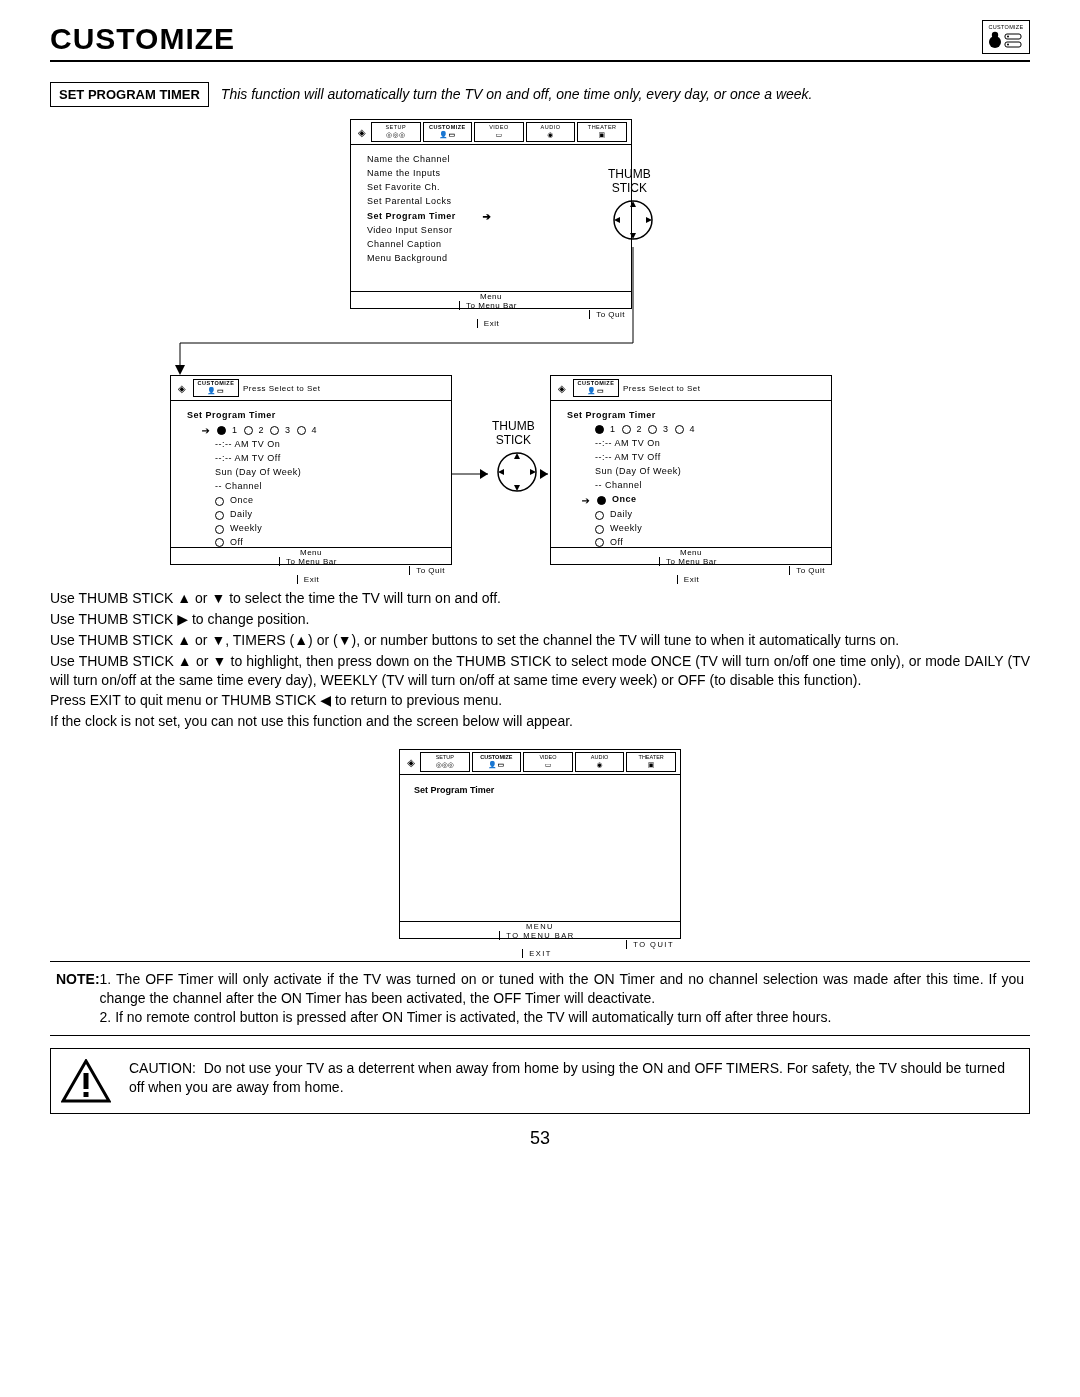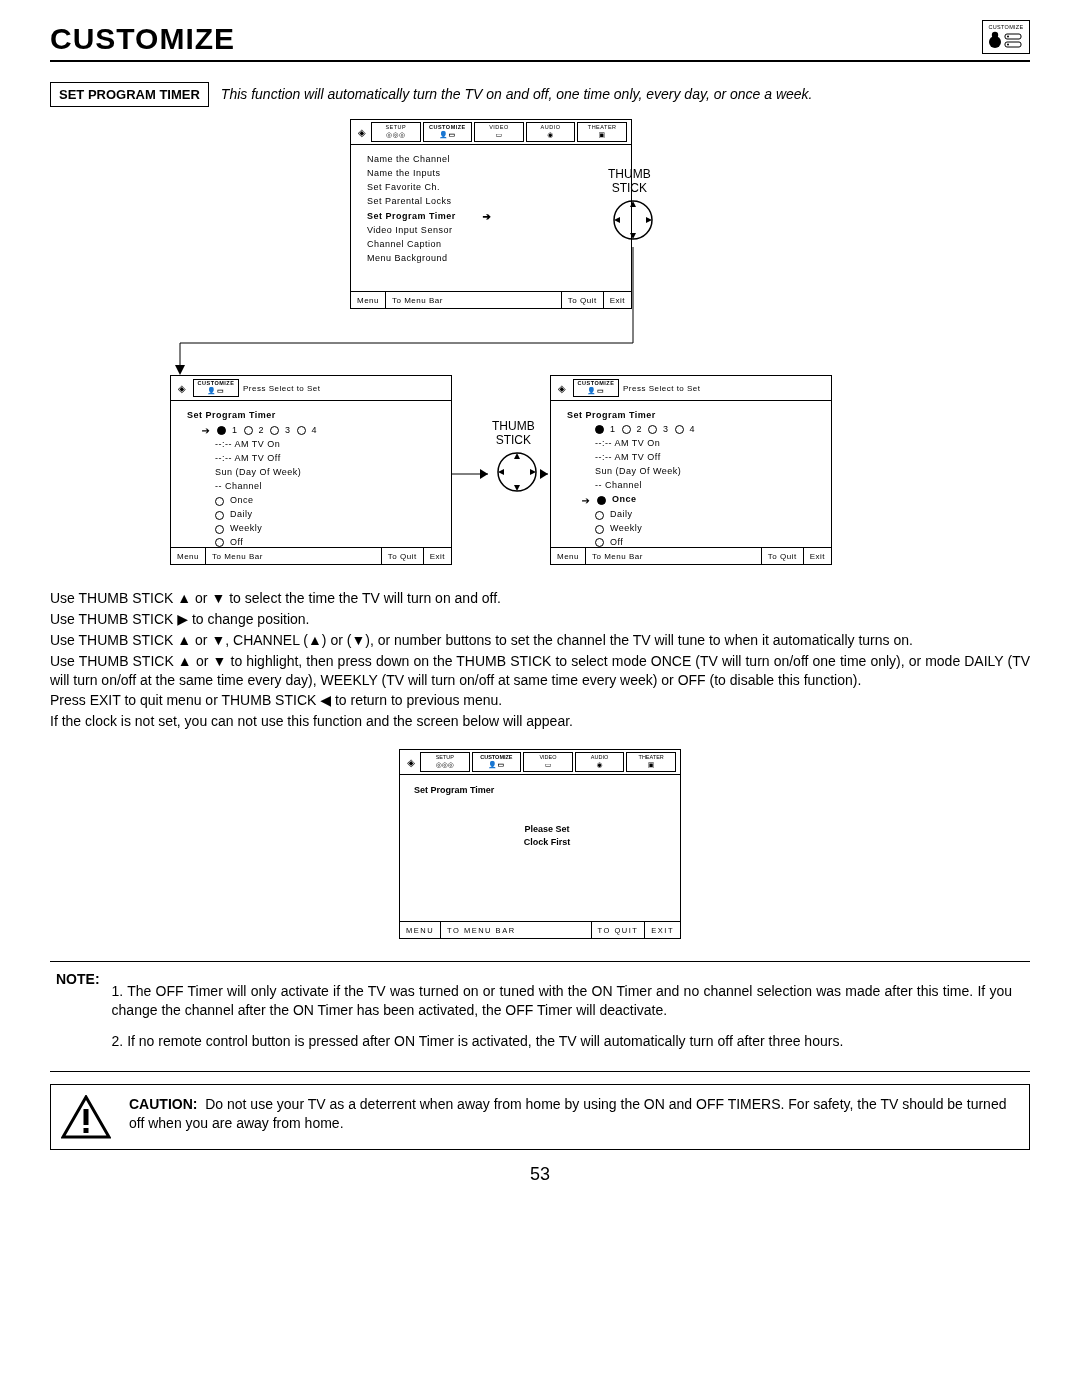--- a/index.html
+++ b/index.html
@@ -127,20 +127,21 @@
   .bold{font-weight:bold;}
   .osd-footer{
     position:absolute;
     left:0;right:0;bottom:0;
     border-top:1px solid #000;
     display:flex;
     font-size:8px;
     letter-spacing:0.5px;
     height:16px;
     align-items:center;
+    flex-direction:column;
   }
   .osd-footer>div{padding:0 6px;}
   .fsep{border-left:1px solid #000;height:100%;display:flex;align-items:center;}
   .radio{
     display:inline-block;width:7px;height:7px;border:1px solid #000;border-radius:50%;
     vertical-align:middle;
   }
   .radio.fill{background:#000;}
   .ptr{font-size:10px;display:inline-block;width:10px;text-align:center;}
   .thumb-label{
@@ -193,36 +194,36 @@
     border:1.5px solid #000;
     border-left:none;border-right:none;
     padding:8px 6px;
     font-size:14px;
     line-height:1.35;
     display:flex;
     gap:0;
     margin-bottom:12px;
   }
   .note-box .nlabel{font-weight:bold;}
-  .note-box .ntext p{margin:12px;text-align:justify;}
+  .note-box .ntext p{margin:0;text-align:justify;}
   .caution-box{
     border:1.5px solid #000;
     padding:10px 10px;
     display:flex;
     gap:18px;
     align-items:flex-start;
     font-size:14px;
     line-height:1.35;
   }
   .warning-icon{
     flex-shrink:0;
     width:50px;height:44px;
   }
   .caution-box .ctext{flex:1;}
-  .caution-box .ctext b{font-weight:bold;}
+  .caution-box .ctext b{font-weight:normal;}
   .page-num{
     text-align:center;
     font-size:18px;
     margin-top:14px;
   }
 </style>
 </head>
 <body>
 
 <div class="page-header">
@@ -433,21 +434,21 @@
       <div class="fsep">To Menu Bar</div>
       <div class="fsep" style="margin-left:auto;">To Quit</div>
       <div class="fsep">Exit</div>
     </div>
   </div>
 </div>
 
 <div class="instructions">
   <p><span>Use THUMB STICK </span><span class="arrowchar">▲</span><span> or </span><span class="arrowchar">▼</span><span> to select the time the TV will turn on and off.</span></p>
   <p><span>Use THUMB STICK </span><span class="arrowchar">▶</span><span> to change position.</span></p>
-  <p><span>Use THUMB STICK </span><span class="arrowchar">▲</span><span> or </span><span class="arrowchar">▼</span><span>, CHANNEL (</span><span class="arrowchar">▲</span><span>) or (</span><span class="arrowchar">▼</span><span>), or number buttons to set the channel the TV will tune to when it automatically turns on.</span></p>
+  <p><span>Use THUMB STICK </span><span class="arrowchar">▲</span><span> or </span><span class="arrowchar">▼</span><span>, TIMERS (</span><span class="arrowchar">▲</span><span>) or (</span><span class="arrowchar">▼</span><span>), or number buttons to set the channel the TV will tune to when it automatically turns on.</span></p>
   <p><span>Use THUMB STICK </span><span class="arrowchar">▲</span><span> or </span><span class="arrowchar">▼</span><span> to highlight, then press down on the THUMB STICK to select mode ONCE (TV will turn on/off one time only), or mode DAILY (TV will turn on/off at the same time every day), WEEKLY (TV will turn on/off at same time every week) or OFF (to disable this function).</span></p>
   <p><span>Press EXIT to quit menu or THUMB STICK </span><span class="arrowchar">◀</span><span> to return to previous menu.</span></p>
   <p>If the clock is not set, you can not use this function and the screen below will appear.</p>
 </div>
 
 <div class="clock-osd-wrap">
   <div class="osd-clock">
     <div class="osd-tabs">
       <div class="osd-remote">◈</div>
       <div class="osd-tab">
@@ -466,24 +467,20 @@
           <span>AUDIO</span>
           <span class="tabglyph">◉</span>
         </div>
       <div class="osd-tab">
           <span>THEATER</span>
           <span class="tabglyph">▣</span>
         </div>
     </div>
     <div class="clock-body">
       <div class="bold">Set Program Timer</div>
-      <div class="clock-msg">
-        <div>Please Set</div>
-        <div>Clock First</div>
-      </div>
     </div>
     <div class="osd-footer">
       <div>MENU</div>
       <div class="fsep">TO MENU BAR</div>
       <div class="fsep" style="margin-left:auto;">TO QUIT</div>
       <div class="fsep">EXIT</div>
     </div>
   </div>
 </div>
 

